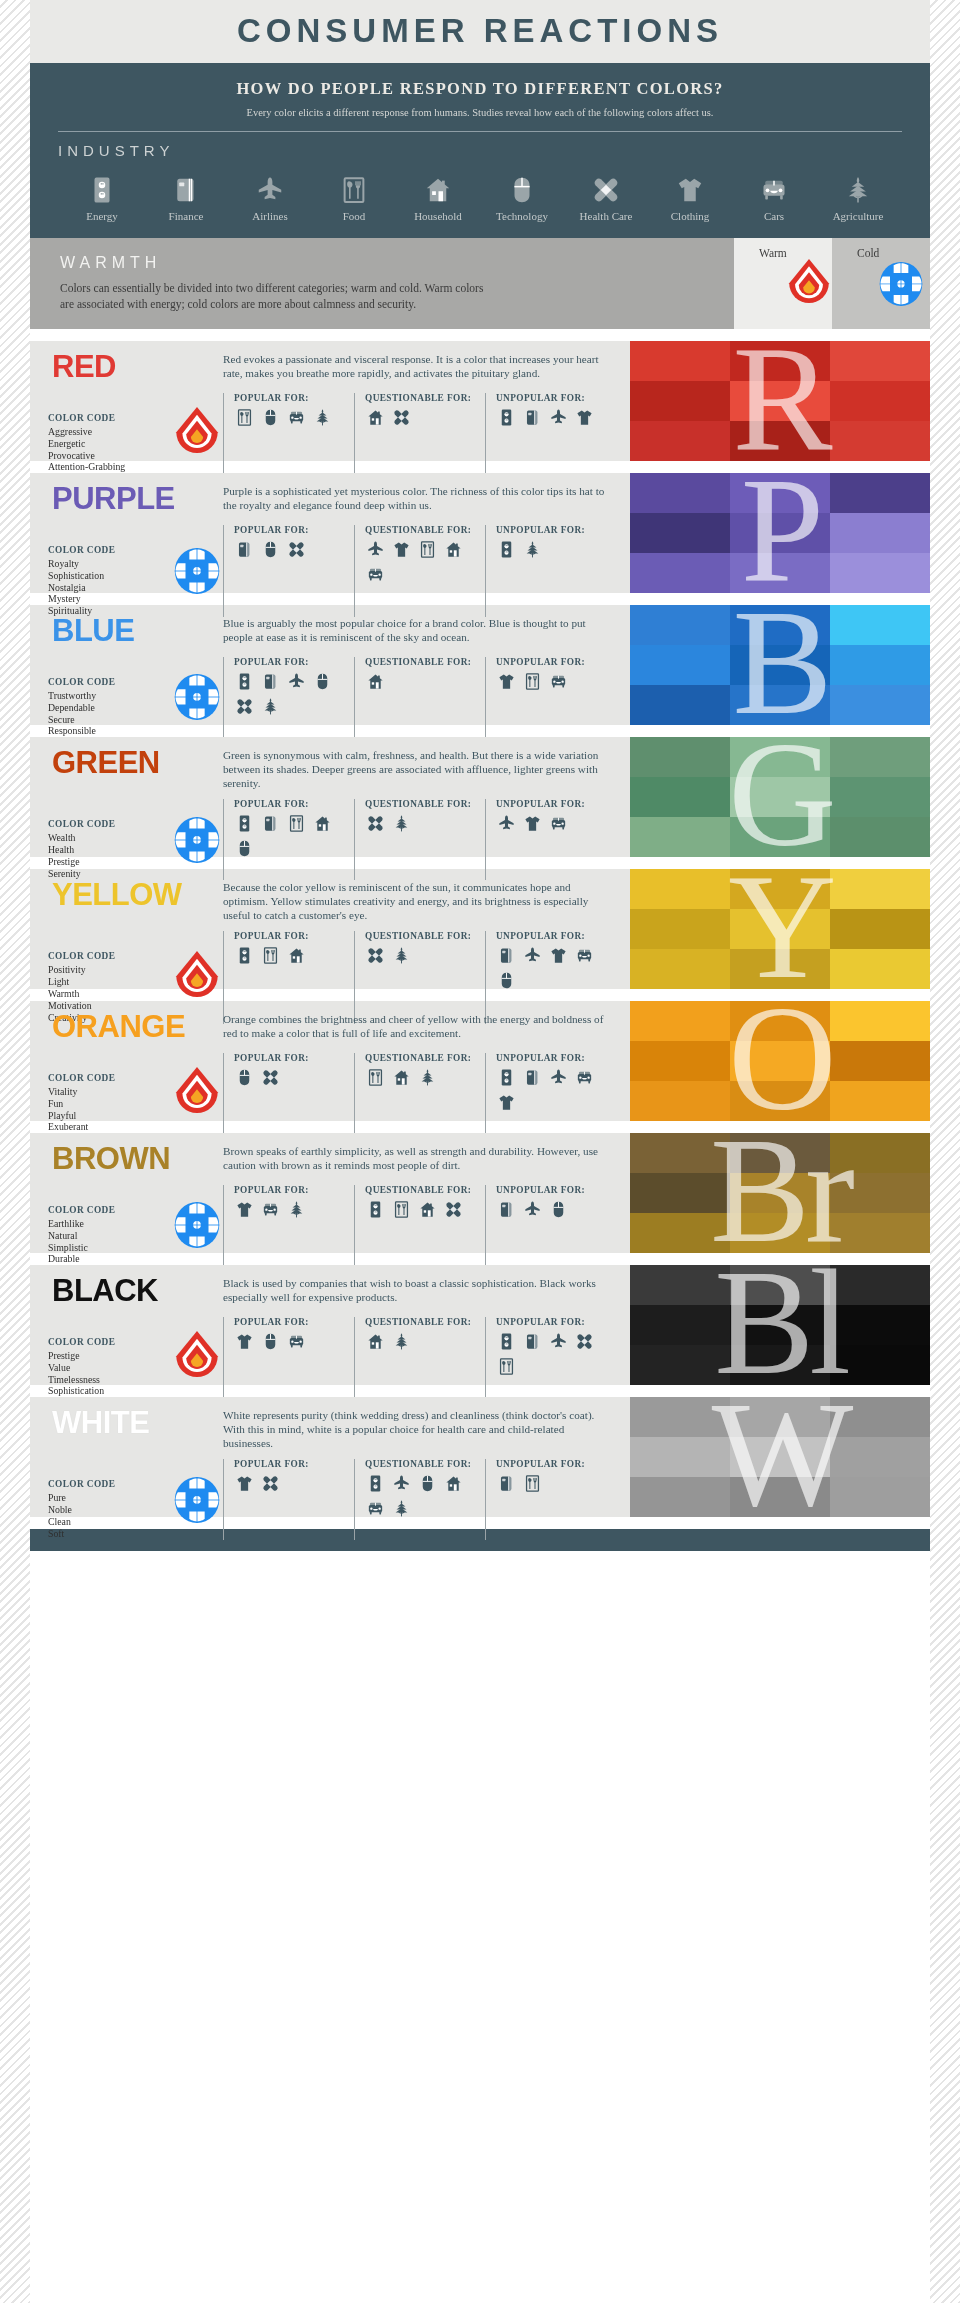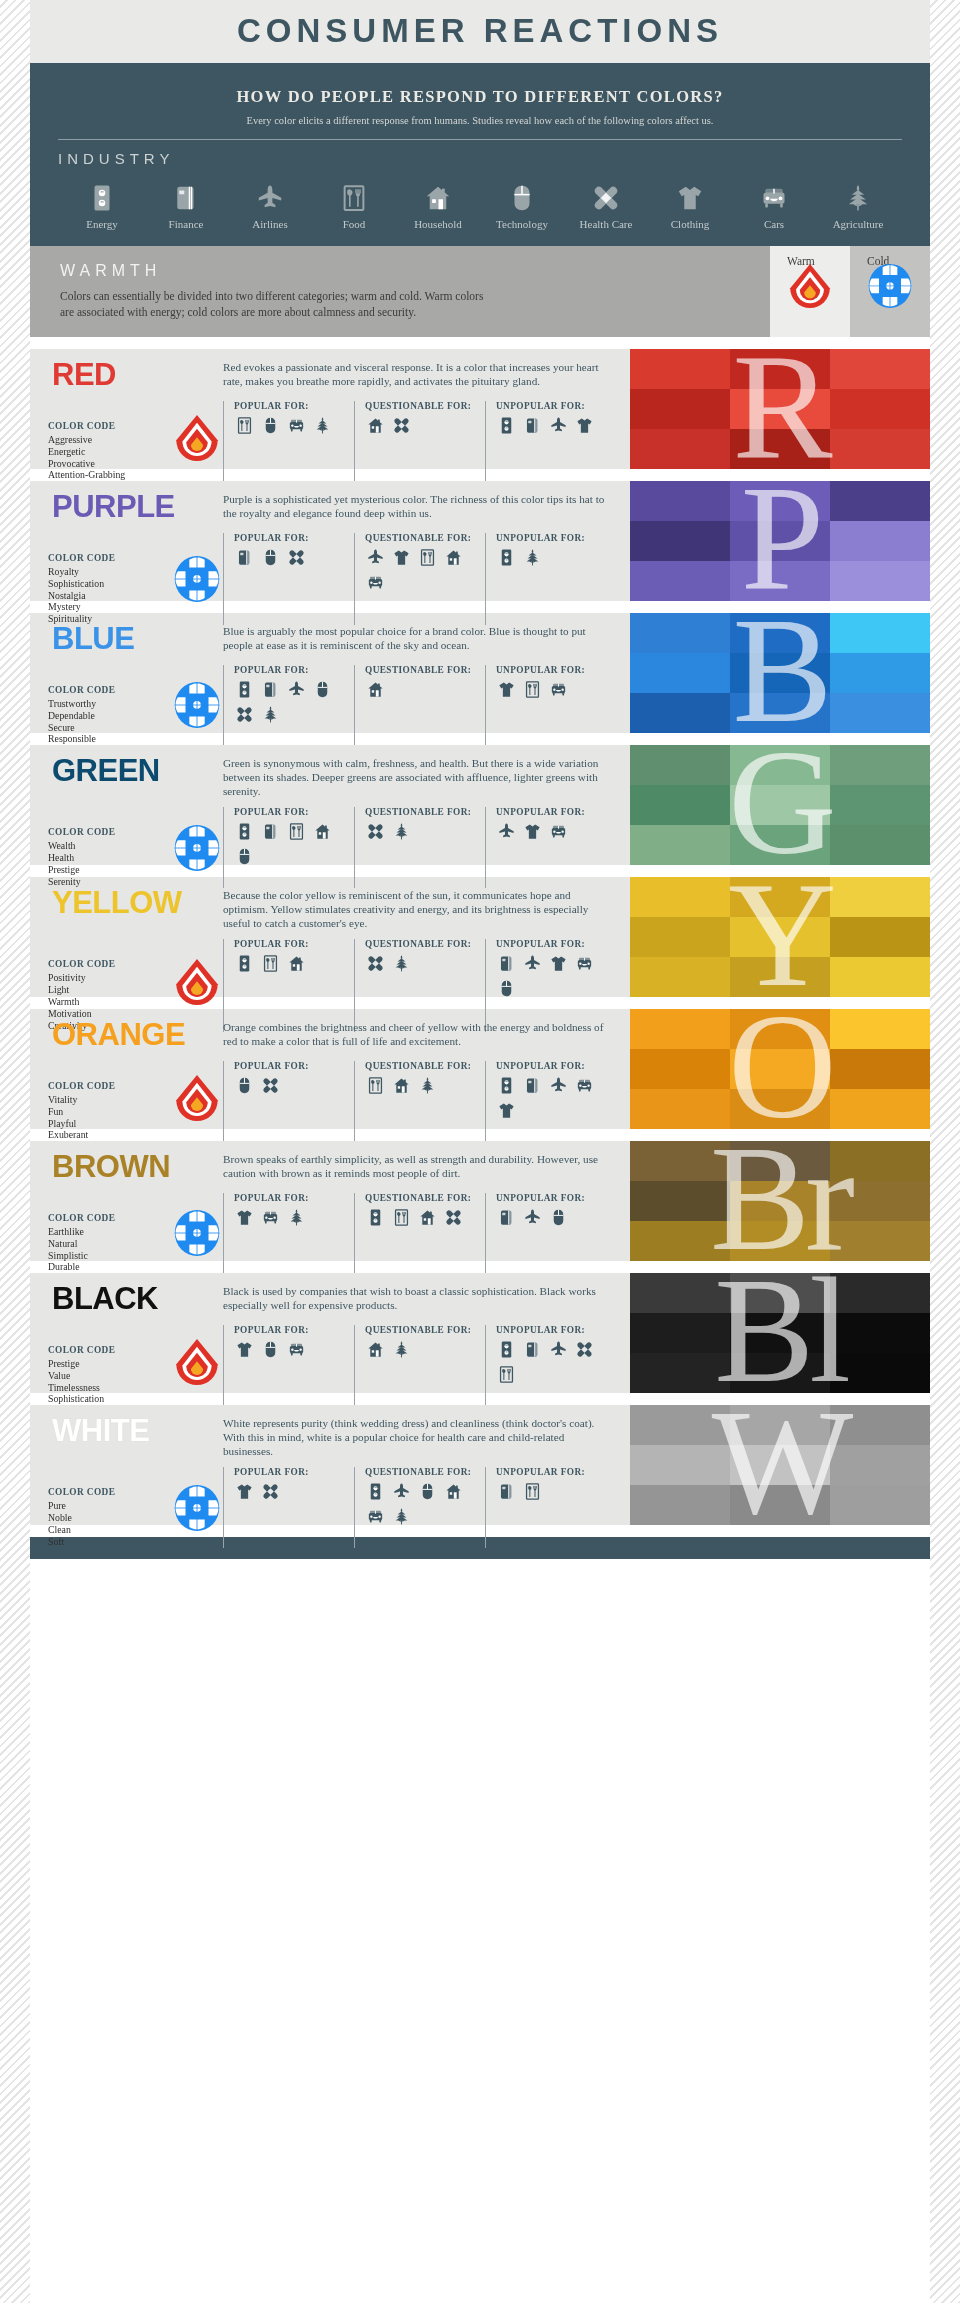--- a/index.html
+++ b/index.html
@@ -18,21 +18,21 @@
   .page { position:absolute; left:30px; top:0; width:900px; z-index:2; }
 
   
   .masthead { background:#e9e9e7; padding:14px 0 16px; text-align:center; }
   .masthead h1 {
     font-family:"Liberation Sans", sans-serif;
     font-weight:700; font-size:33px; letter-spacing:5px;
     color:#3e5661; line-height:1;
   }
   
-  .intro { background:#3e5661; padding:24px 24px 8px; }
+  .intro { background:#3e5661; padding:16px 24px 8px; }
   .intro h2 {
     font-family:"Liberation Serif", serif; font-weight:700;
     font-size:16.5px; letter-spacing:1.3px; color:#eceae5;
     text-align:center; margin-bottom:7px;
   }
   .intro p.sub { font-size:10.5px; color:#d4d6d4; text-align:center; line-height:1.3; }
   .rule { height:1px; background:#8f9ea6; margin:11px 4px 10px; }
   .ind-label {
     font-family:"Liberation Sans", sans-serif; font-size:15px;
     letter-spacing:5px; color:#cdd2d3; margin:0 0 10px 4px;
@@ -41,22 +41,22 @@
   .ind-cell { display:flex; flex-direction:column; align-items:center; width:10%; }
   .ind-cell .ic { height:36px; display:flex; align-items:flex-end; }
   .ind-cell .nm { font-size:11px; color:#c3c9ca; margin-top:5px; }
 
   
   .warmth { display:flex; background:#a8a8a6; }
   .warmth .txt { flex:1; padding:16px 24px 16px 30px; }
   .warmth h3 { font-family:"Liberation Sans",sans-serif; font-size:16px;
     letter-spacing:5px; color:#f2f2f0; margin-bottom:8px; font-weight:400; }
   .warmth p { font-size:11.5px; color:#3b3b3b; line-height:1.45; max-width:430px; }
-  .wbox { width:80px; display:flex; flex-direction:column; align-items:center;
-    padding:9px 8px 8px; position:relative; }
+  .wbox { width:98px; display:flex; flex-direction:row; align-items:center;
+    padding:9px 16px 8px; position:relative; }
   .wbox.warm { background:#ededeb; }
   .wbox.cold { background:#c2c2c0; }
   .wbox .lbl { font-size:11.5px; color:#3d3d3d; align-self:flex-start;
     margin-left:9px; margin-bottom:-4px; }
 
   
   .csec { display:flex; margin-top:12px; background:#e6e6e4; height:120px; }
   .csec .left { flex:1; padding:9px 14px 6px 18px; display:flex; flex-direction:column; }
   .csec .head { display:flex; align-items:flex-start;justify-content:center; }
   .csec .cname {
@@ -691,21 +691,21 @@
             <div style="background:#1c5fae"></div>
             <div style="background:#2674c9"></div>
             <div style="background:#3b8fe0"></div>
           </div>
           <div class="bigL">B</div>
         </div>
       </div>
       <div class="csec">
         <div class="left">
           <div class="head">
-            <div class="cname" style="color:#0c4a6e">GREEN</div>
+            <div class="cname" style="color:#c2410c">GREEN</div>
             <div class="cdesc">Green is synonymous with calm, freshness, and health. But there is a wide variation between its shades. Deeper greens are associated with affluence, lighter greens with serenity.</div>
           </div>
           <div class="hr"></div>
           <div class="cols">
             <div class="col-cc">
               <div class="ccwrap">
                 <h4>COLOR CODE</h4>
                 <ul>
                   <li>Wealth</li>
                   <li>Health</li>

